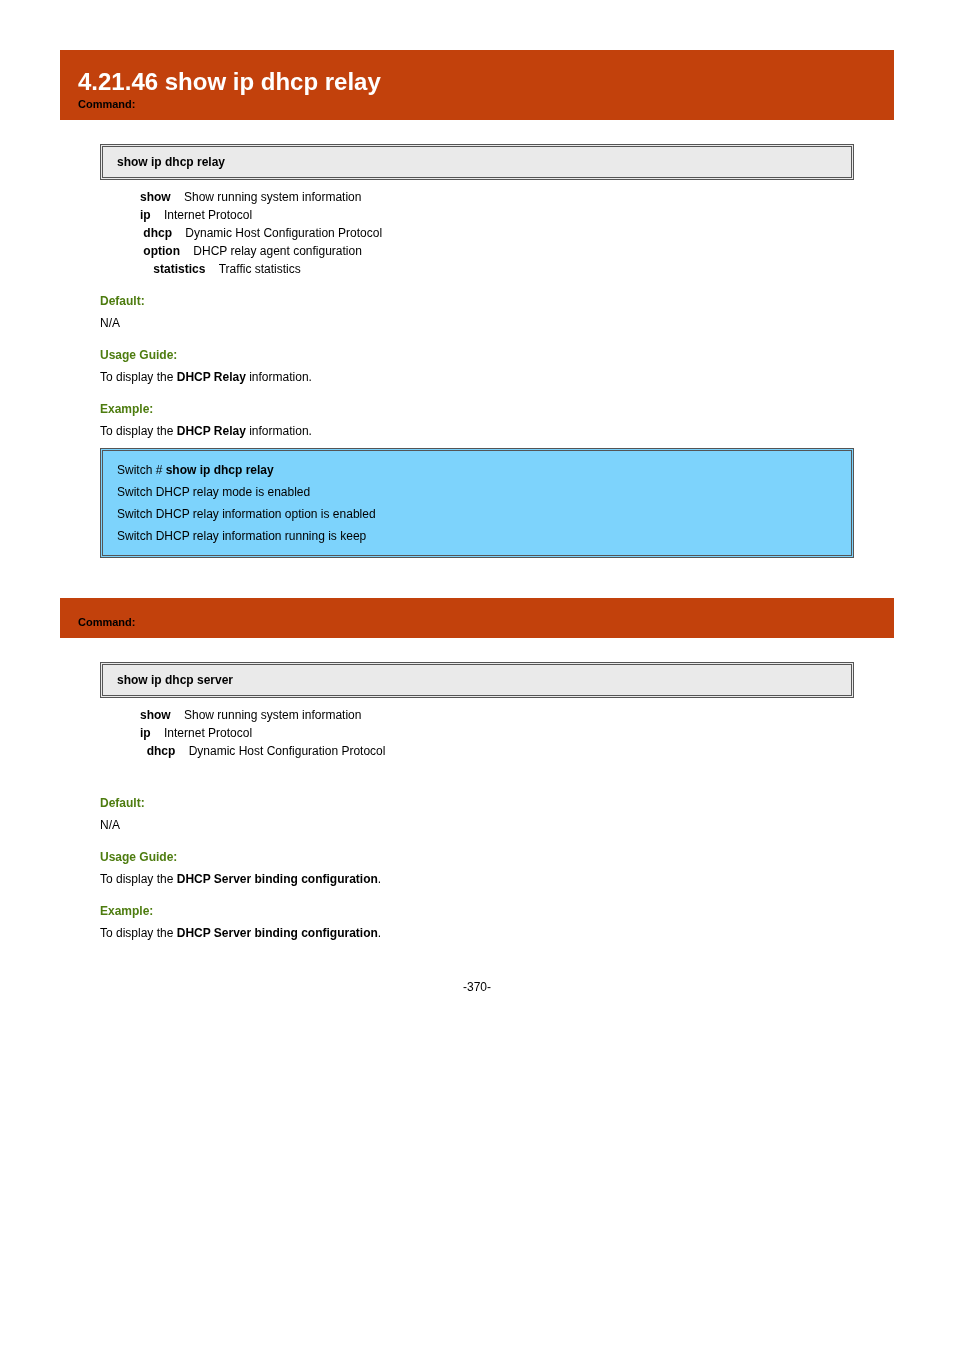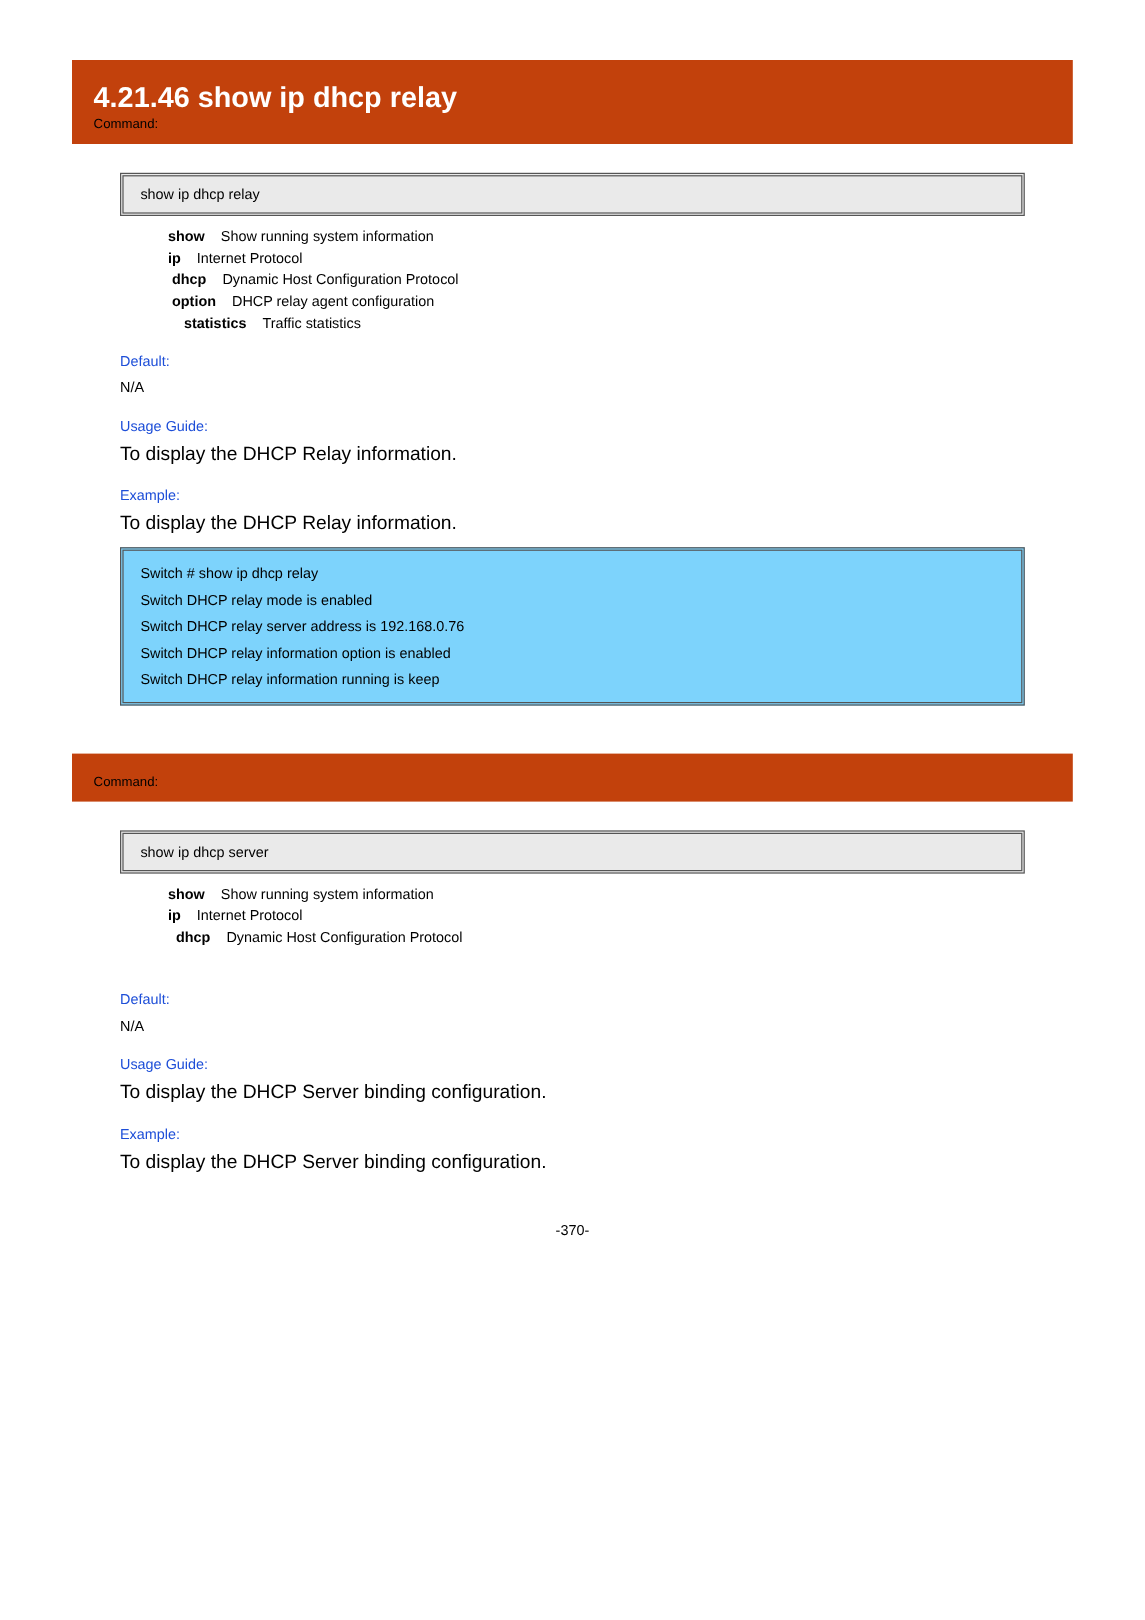--- a/index.html
+++ b/index.html
@@ -24,22 +24,22 @@
   }
   .section-sub {
     font-size: 11px;
     color: #000;
   }
   .content {
     margin: 0 100px;
     font-size: 12px;
   }
   .label-blue {
-    color: #1d4ed8;
-    font-weight: normal;
+    color: #4d7c0f;
+    font-weight: bold;
     font-size: 12px;
     margin-top: 18px;
     margin-bottom: 8px;
   }
   .code-box {
     border: 3px double #555;
     background: #eaeaea;
     padding: 8px 14px;
     font-size: 12px;
     margin-bottom: 10px;
@@ -48,22 +48,22 @@
     border: 3px double #555;
     background: #7dd3fc;
     padding: 8px 8px;
     font-size: 12px;
     margin-top: 10px;
   }
   .code-output div { padding: 4px 6px; }
   .param-line { margin: 4px 0 4px 40px; font-size: 12px; }
   .param-term { font-weight: bold; }
   .na { margin: 8px 0 8px 0; font-size: 12px; }
-  .desc-line { margin: 8px 0; font-size: 16px; }
-  .bold { font-weight: normal; }
+  .desc-line { margin: 8px 0; font-size: 12px; }
+  .bold { font-weight: bold; }
   .page-num { text-align: center; font-size: 12px; margin-top: 40px; }
   .spacer-lg { height: 40px; }
 </style>
 </head>
 <body>
 
 <div class="section-header">
   <div class="section-title">4.21.46 show ip dhcp relay</div>
   <div class="section-sub bold">Command:</div>
 </div>
@@ -98,21 +98,20 @@
   <div class="label-blue">Example:</div>
   <div class="desc-line">
     <span>To display the </span><span class="bold">DHCP Relay</span><span> information.</span>
   </div>
 
   <div class="code-output">
     <div>
       <span>Switch # </span><span class="bold">show ip dhcp relay</span>
     </div>
     <div>Switch DHCP relay mode is enabled</div>
-    <div>Switch DHCP relay server address is 192.168.0.76</div>
     <div>Switch DHCP relay information option is enabled</div>
     <div>Switch DHCP relay information running is keep</div>
   </div>
 </div>
 
 <div class="spacer-lg"></div>
 
 <div class="section-header">
   <div class="section-sub bold">Command:</div>
 </div>

